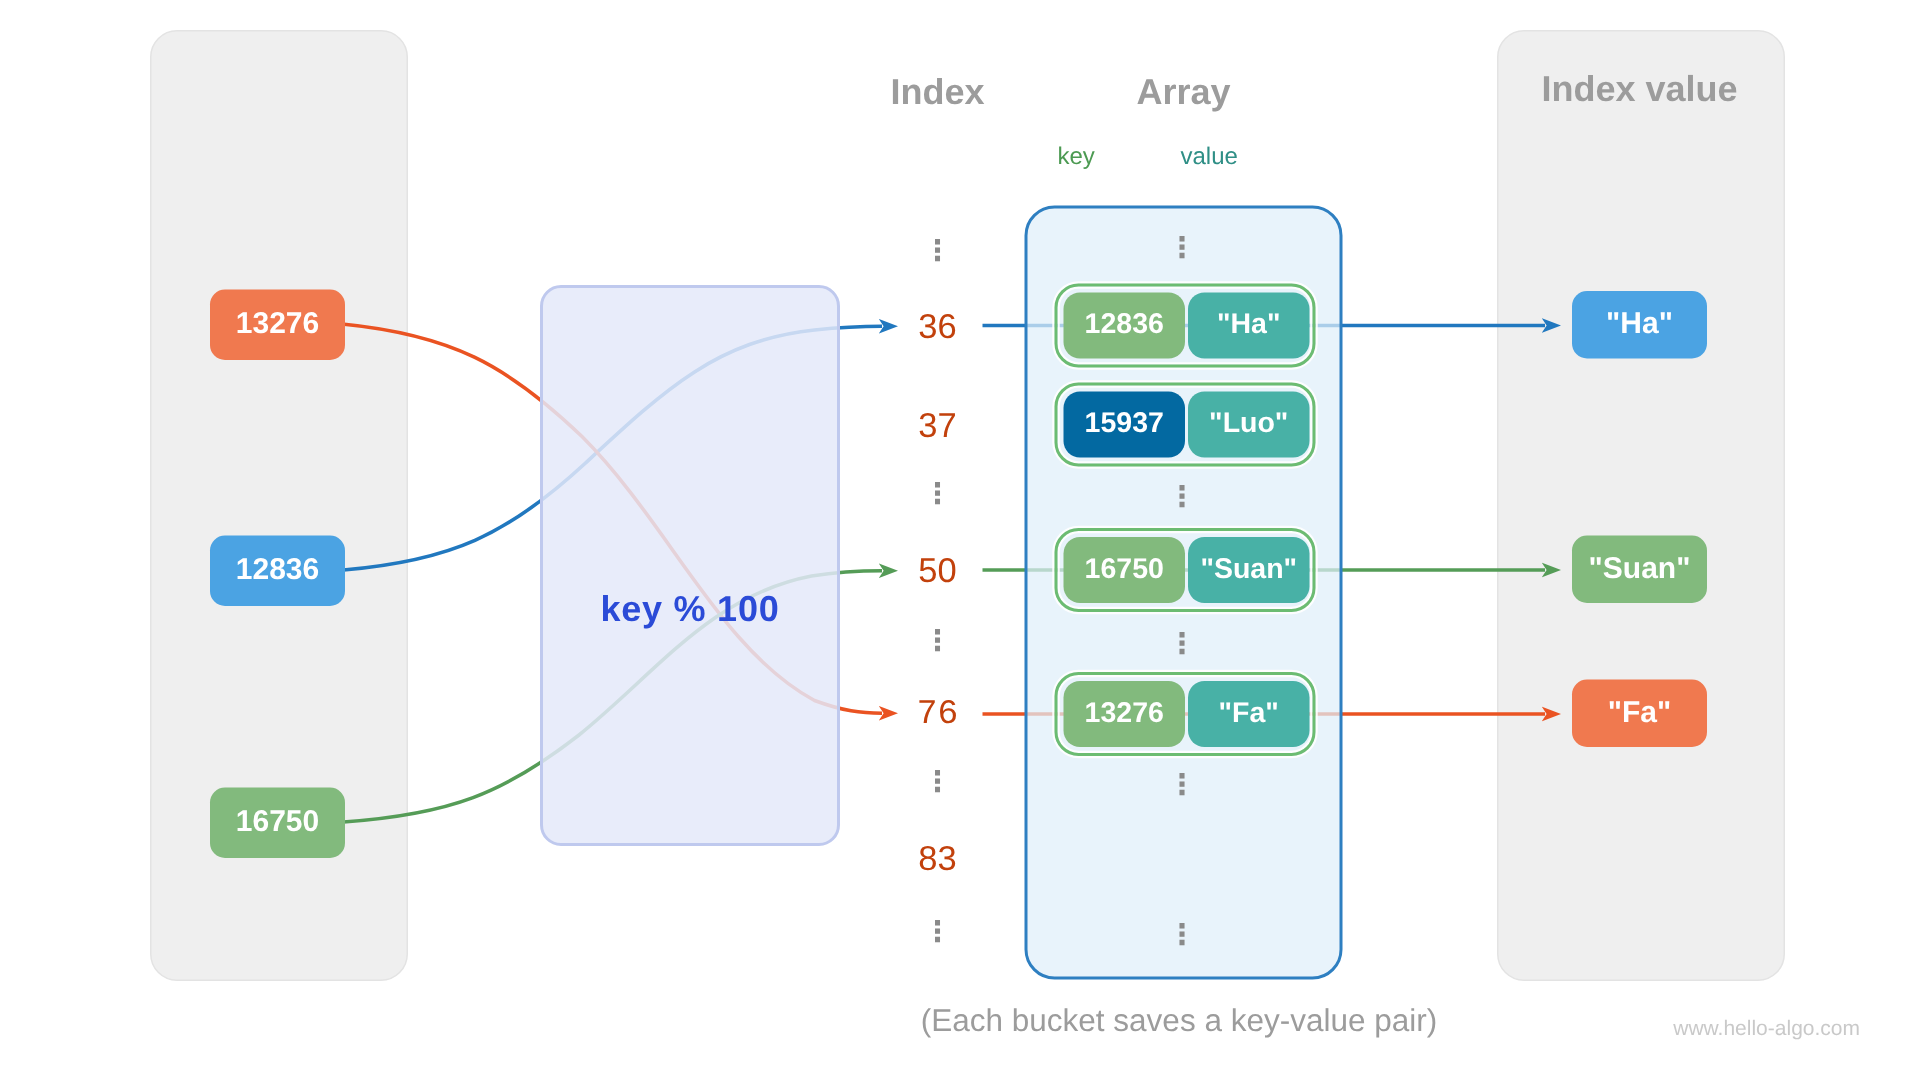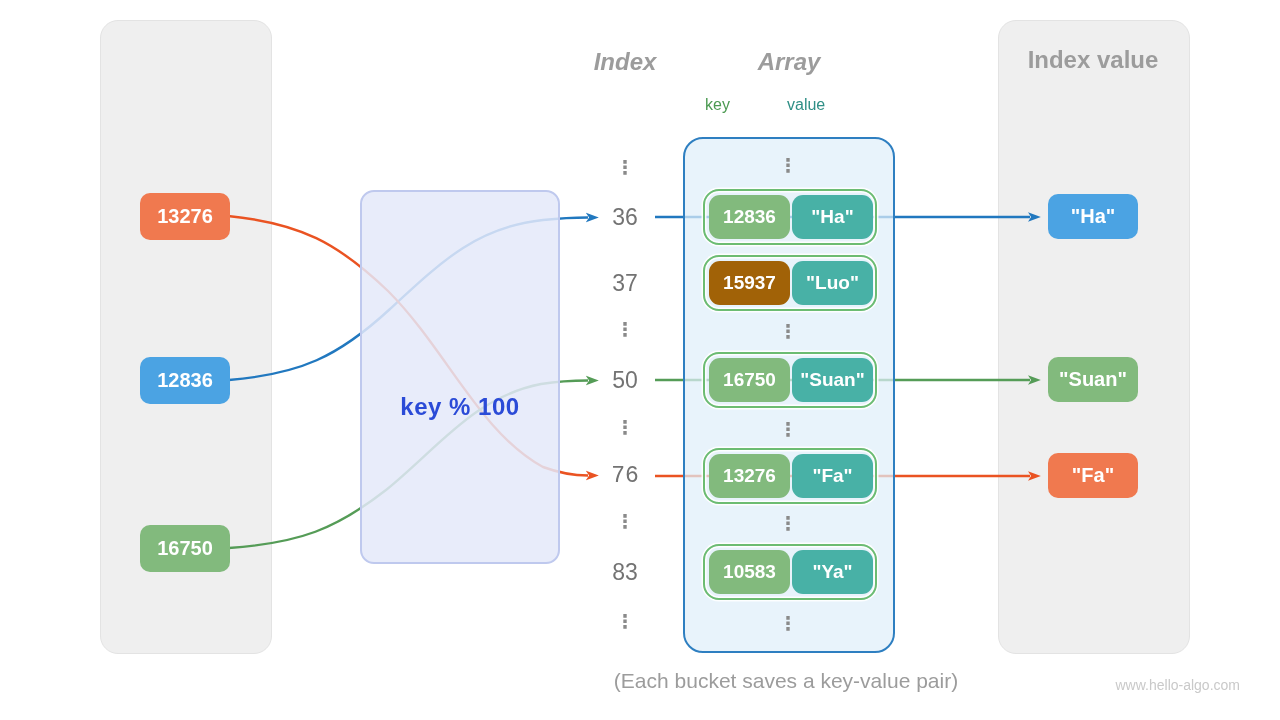--- a/index.html
+++ b/index.html
@@ -34,30 +34,30 @@
     position:absolute;left:360px;top:345px;width:200px;text-align:center;
     font-size:24px;color:#2B4BD7;z-index:3;
   }
   .hash-line2{
     position:absolute;left:360px;top:393px;width:200px;text-align:center;
     font-size:24px;font-weight:700;color:#2B4BD7;z-index:3;letter-spacing:0.5px;
   }
   
   .col-header{
     position:absolute;top:48px;width:120px;text-align:center;
-    font-size:24px;font-weight:700;color:#9C9C9C;z-index:3;font-style:italic;
+    font-size:24px;font-weight:700;color:#9C9C9C;z-index:3;
   }
   .sub-header{
     position:absolute;top:96px;width:80px;text-align:left;
     font-size:16px;font-weight:400;z-index:3;
   }
   
   .idx{
     position:absolute;left:595px;width:60px;height:24px;line-height:24px;
-    text-align:center;font-size:23px;color:#737373;z-index:3;
+    text-align:center;font-size:23px;color:#c2410c;z-index:3;
   }
   .dots{
     position:absolute;width:60px;text-align:center;line-height:1;
     font-size:19px;font-weight:700;color:#8A8A8A;
     font-family:"DejaVu Sans",sans-serif;z-index:3;
   }
   .dots.col-idx{left:595px;}
   .dots.col-arr{left:758px;}
   
   .vbox{
@@ -149,34 +149,30 @@
   <div class="dots col-arr" style="top:322px;">⋮</div>
   <div class="dots col-arr" style="top:420px;">⋮</div>
   <div class="dots col-arr" style="top:514px;">⋮</div>
   <div class="dots col-arr" style="top:614px;">⋮</div>
 
   <div class="bucket" style="top: 189px; border-color: rgb(108, 188, 114);">
     <div class="cell key" style="background-color: rgb(130, 186, 125);">12836</div>
     <div class="cell val" style="background-color: rgb(72, 177, 166);">"Ha"</div>
   </div>
   <div class="bucket" style="top: 255px; border-color: rgb(108, 188, 114);">
-    <div class="cell key" style="background-color: #a16207;">15937</div>
+    <div class="cell key" style="background-color: #0369a1;">15937</div>
     <div class="cell val" style="background-color: rgb(72, 177, 166);">"Luo"</div>
   </div>
   <div class="bucket" style="top: 352px; border-color: rgb(108, 188, 114);">
     <div class="cell key" style="background-color: rgb(130, 186, 125);">16750</div>
     <div class="cell val" style="background-color: rgb(72, 177, 166);">"Suan"</div>
   </div>
   <div class="bucket" style="top: 448px; border-color: rgb(108, 188, 114);">
     <div class="cell key" style="background-color: rgb(130, 186, 125);">13276</div>
     <div class="cell val" style="background-color: rgb(72, 177, 166);">"Fa"</div>
-  </div>
-  <div class="bucket" style="top: 544px; border-color: rgb(108, 188, 114);">
-    <div class="cell key" style="background-color: rgb(130, 186, 125);">10583</div>
-    <div class="cell val" style="background-color: rgb(72, 177, 166);">"Ya"</div>
   </div>
 
   <div class="vbox out" style="left: 1048px; top: 194px; background-color: rgb(75, 163, 227);">"Ha"</div>
   <div class="vbox out" style="left: 1048px; top: 357px; background-color: rgb(130, 186, 125);">"Suan"</div>
   <div class="vbox out" style="left: 1048px; top: 453px; background-color: rgb(240, 121, 79);">"Fa"</div>
 
   <div class="caption">(Each bucket saves a key-value pair)</div>
   <div class="watermark">www.hello-algo.com</div>
 
 </div>

